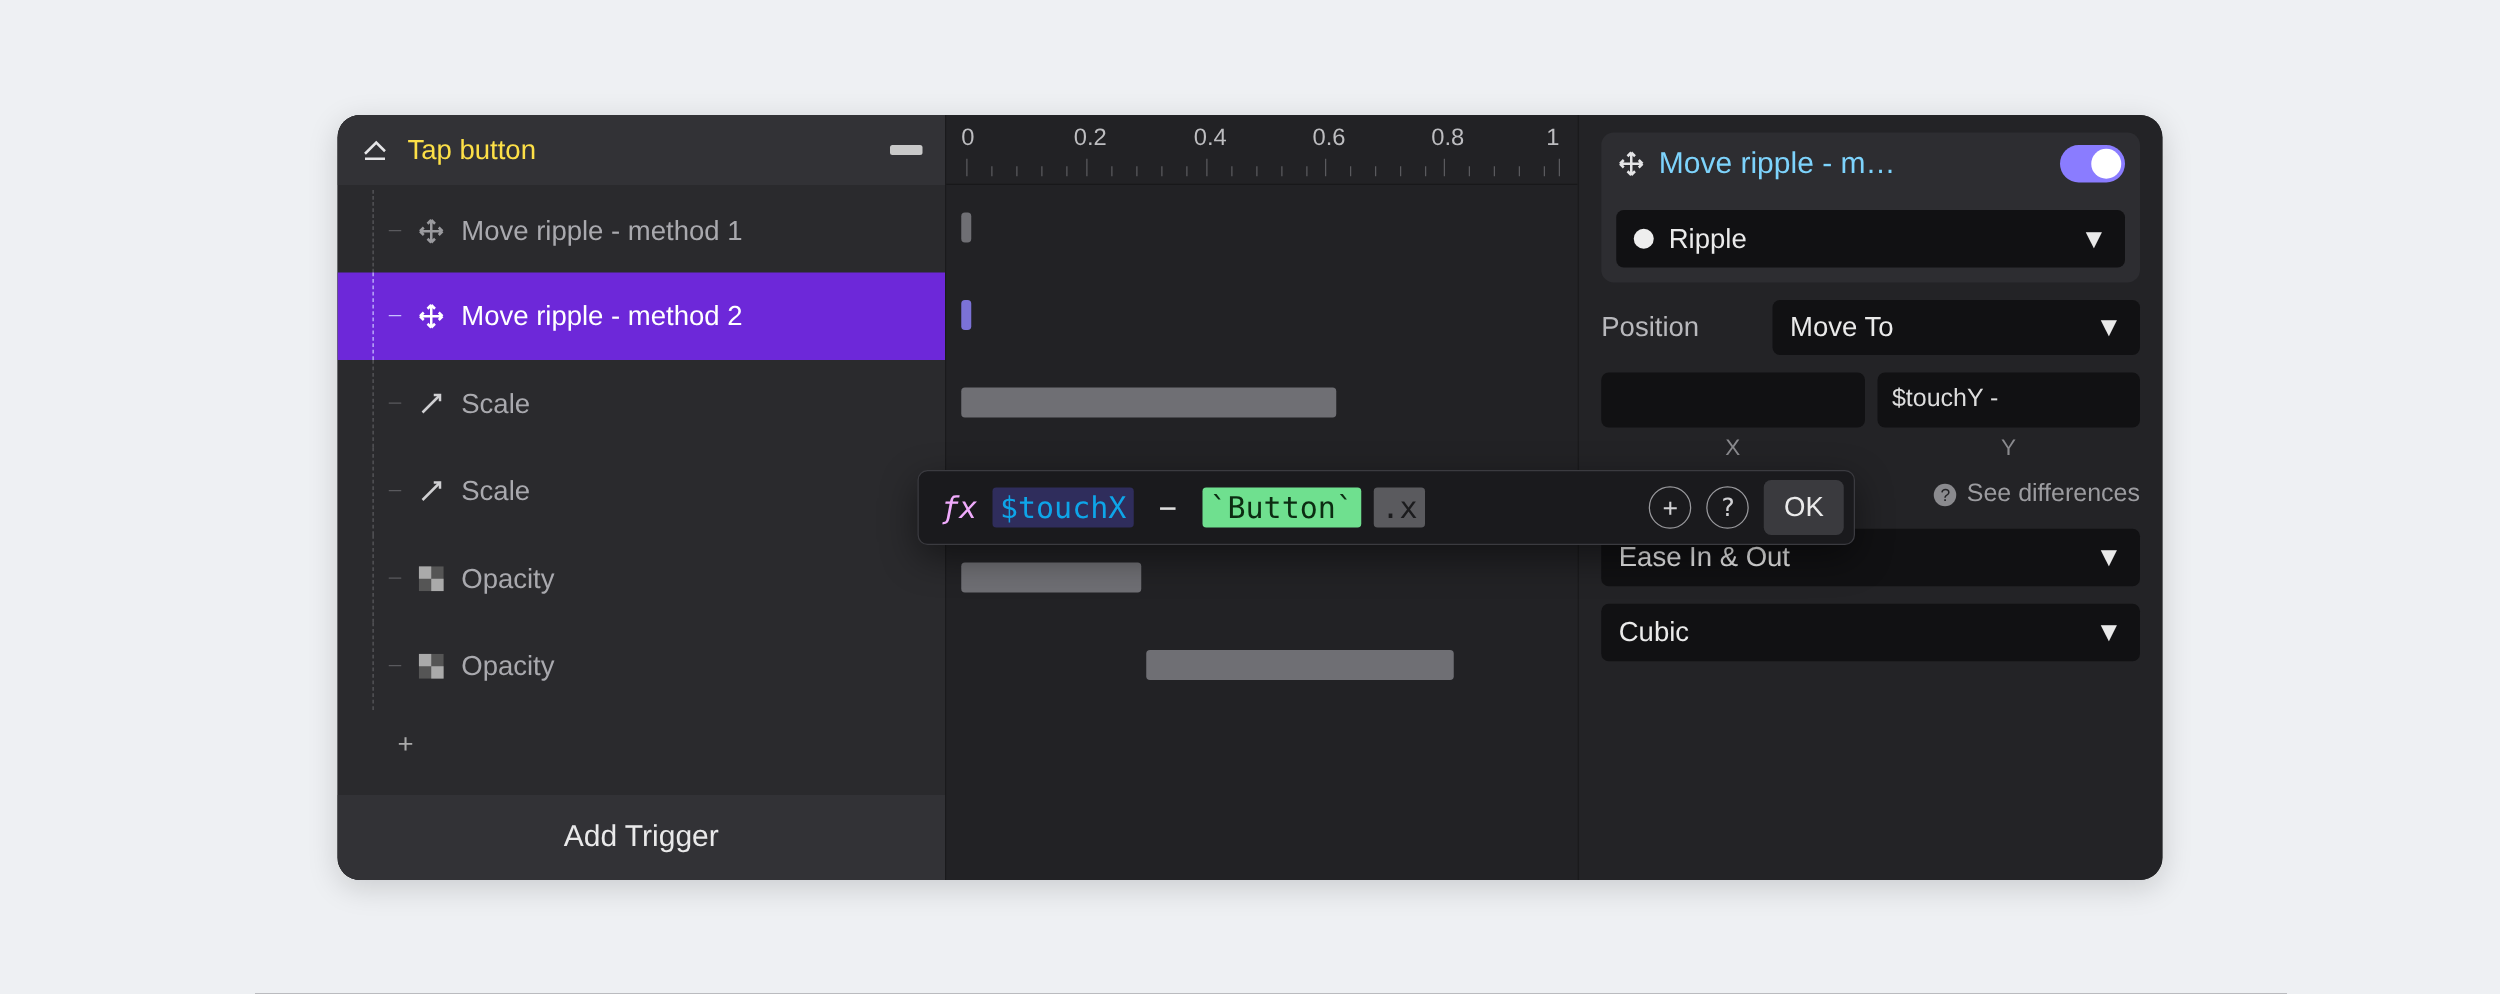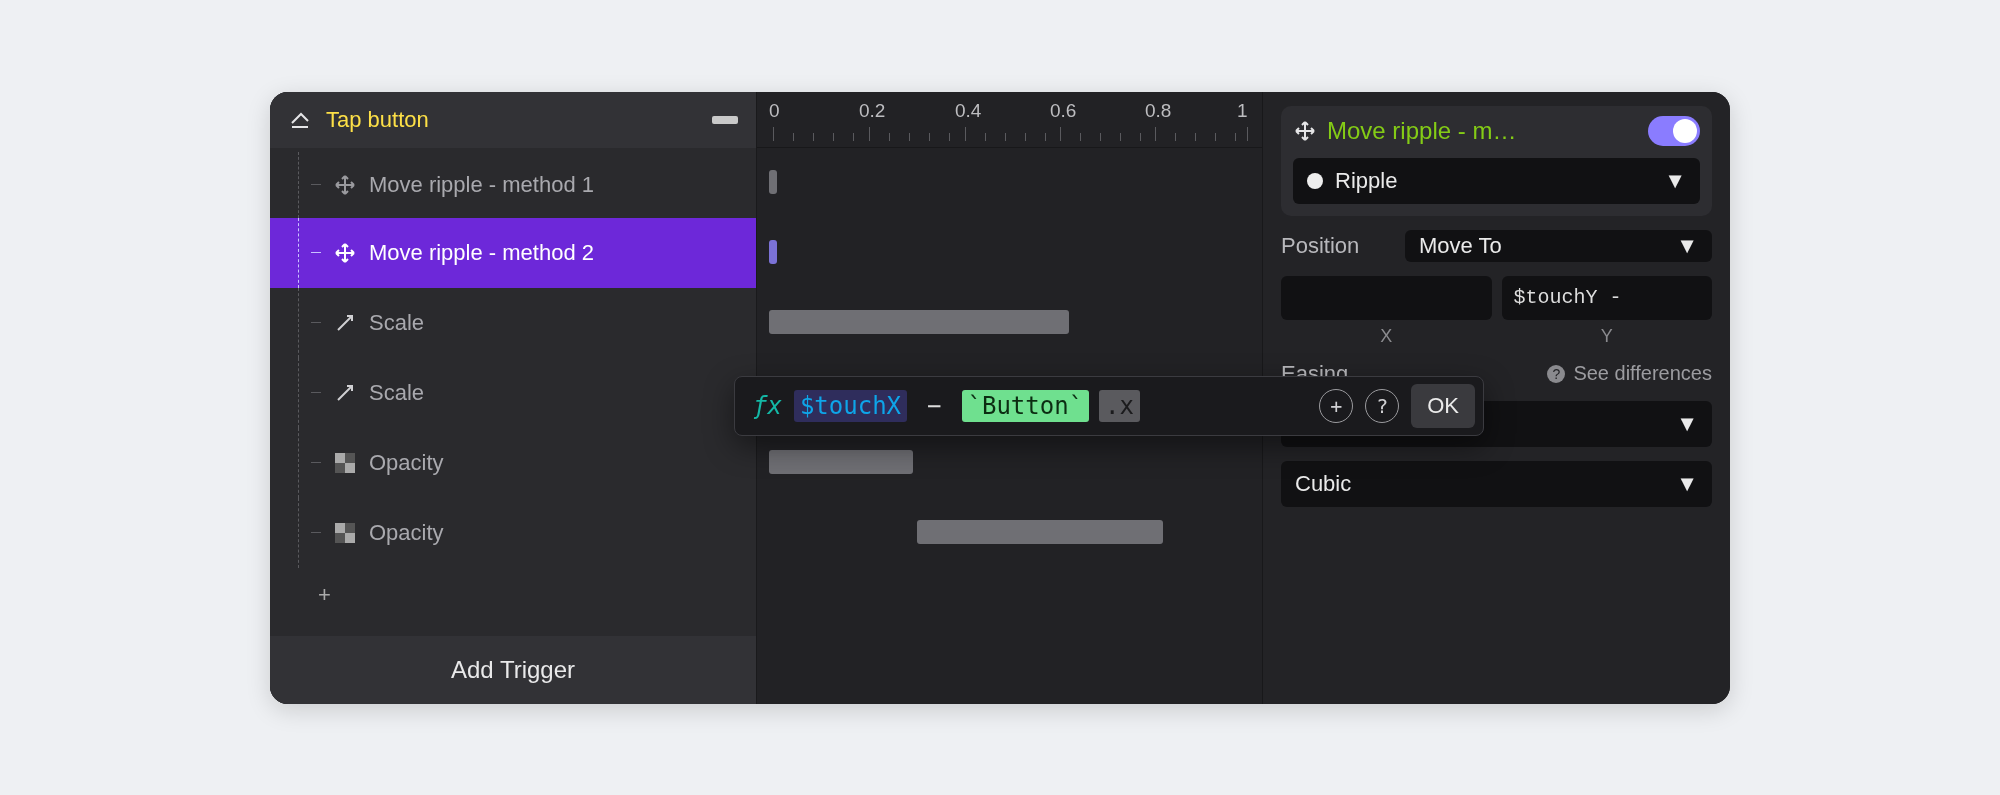--- a/index.html
+++ b/index.html
@@ -128,22 +128,22 @@
     padding: 14px 18px 18px;
     display:flex; flex-direction:column; gap: 14px;
   }
   .insp-head {
     background: #2d2d31;
     border-radius: 10px;
     padding: 10px 12px 12px;
   }
   .insp-title {
     display:flex; align-items:center; gap:10px;
-    color:#84cc16; font-size:24px; font-weight:500;
-    margin-bottom: 12px;
+    color:#7dd3fc; font-size:24px; font-weight:500;
+    margin-bottom: 22px;
   }
   .toggle {
     width: 52px; height: 30px; border-radius: 15px;
     background: #8a7cff; position:relative; margin-left:auto;
   }
   .toggle::after {
     content:''; position:absolute; right:3px; top:3px;
     width:24px; height:24px; border-radius:50%; background:#fff;
   }
   .select {
@@ -152,27 +152,27 @@
     height: 46px; border-radius:6px;
     display:flex; align-items:center; padding: 0 14px; gap:12px;
   }
   .select .chev { margin-left:auto; }
   .dot { width:16px; height:16px; border-radius:50%; background:#eee; }
   .prop-row {
     display:flex; align-items:center; gap:14px;
     color:#b8b8bc; font-size:22px;
   }
   .prop-row .label { width: 110px; }
-  .prop-row .select { flex:1; height:32px; }
+  .prop-row .select { flex:1; height:44px;margin-left:13px; }
   .xy-row { display:flex; gap:10px; }
   .xy-row .fieldwrap { flex:1; display:flex; flex-direction:column; align-items:center; gap:6px;}
   .numfield {
     background:#111113; height:44px; border-radius:6px;
     display:flex; align-items:center; padding:16px 12px; color:#ddd; width:100%;
-    font-family: Liberation Mono, monospace; font-size:20px;
+    font-family: Liberation Sans, sans-serif; font-size:20px;
     white-space: nowrap; overflow:hidden;
   }
   .axis-lbl { color:#8a8a8e; font-size:18px; }
   .sect-head {
     display:flex; align-items:center; color:#b8b8bc; font-size:22px;
   }
   .sect-head .hint { margin-left:auto; color:#9c9ca0; font-size:20px; display:flex; gap:8px; align-items:center;}
   
   .formula {
     position:absolute;
@@ -184,21 +184,21 @@
     border: 1px solid #3b3b40;
     border-radius: 8px;
     display:flex; align-items:center;
     padding: 0 8px 0 18px;
     gap: 12px;
     box-shadow: 0 10px 30px rgba(0,0,0,0.45);
     font-family: ui-monospace, Menlo, monospace;
     font-size: 24px;
     z-index: 50;
   }
-  .formula .fx { color:#14b8a6; font-style:italic; }
+  .formula .fx { color:#f0abfc; font-style:italic; }
   .formula .tok-var { background:#2f2d5c; color:#0ea5e9; padding:2px 6px; border-radius:3px; }
   .formula .tok-op { color:#ddd; padding: 0 8px; }
   .formula .tok-ref { background:#6fe08f; color:#0c2c12; padding:2px 6px; border-radius:3px; }
   .formula .tok-prop { background:#5a5a5e; color:#1b1b1d; padding:2px 6px; border-radius:3px; margin-left:-2px;}
   .formula .grow { flex:1; }
   .rbtn {
     width:34px; height:34px; border-radius:50%;
     border:1.5px solid #9a9a9e; color:#d0d0d3;
     display:inline-flex; align-items:center; justify-content:center;
     font-size:20px;

